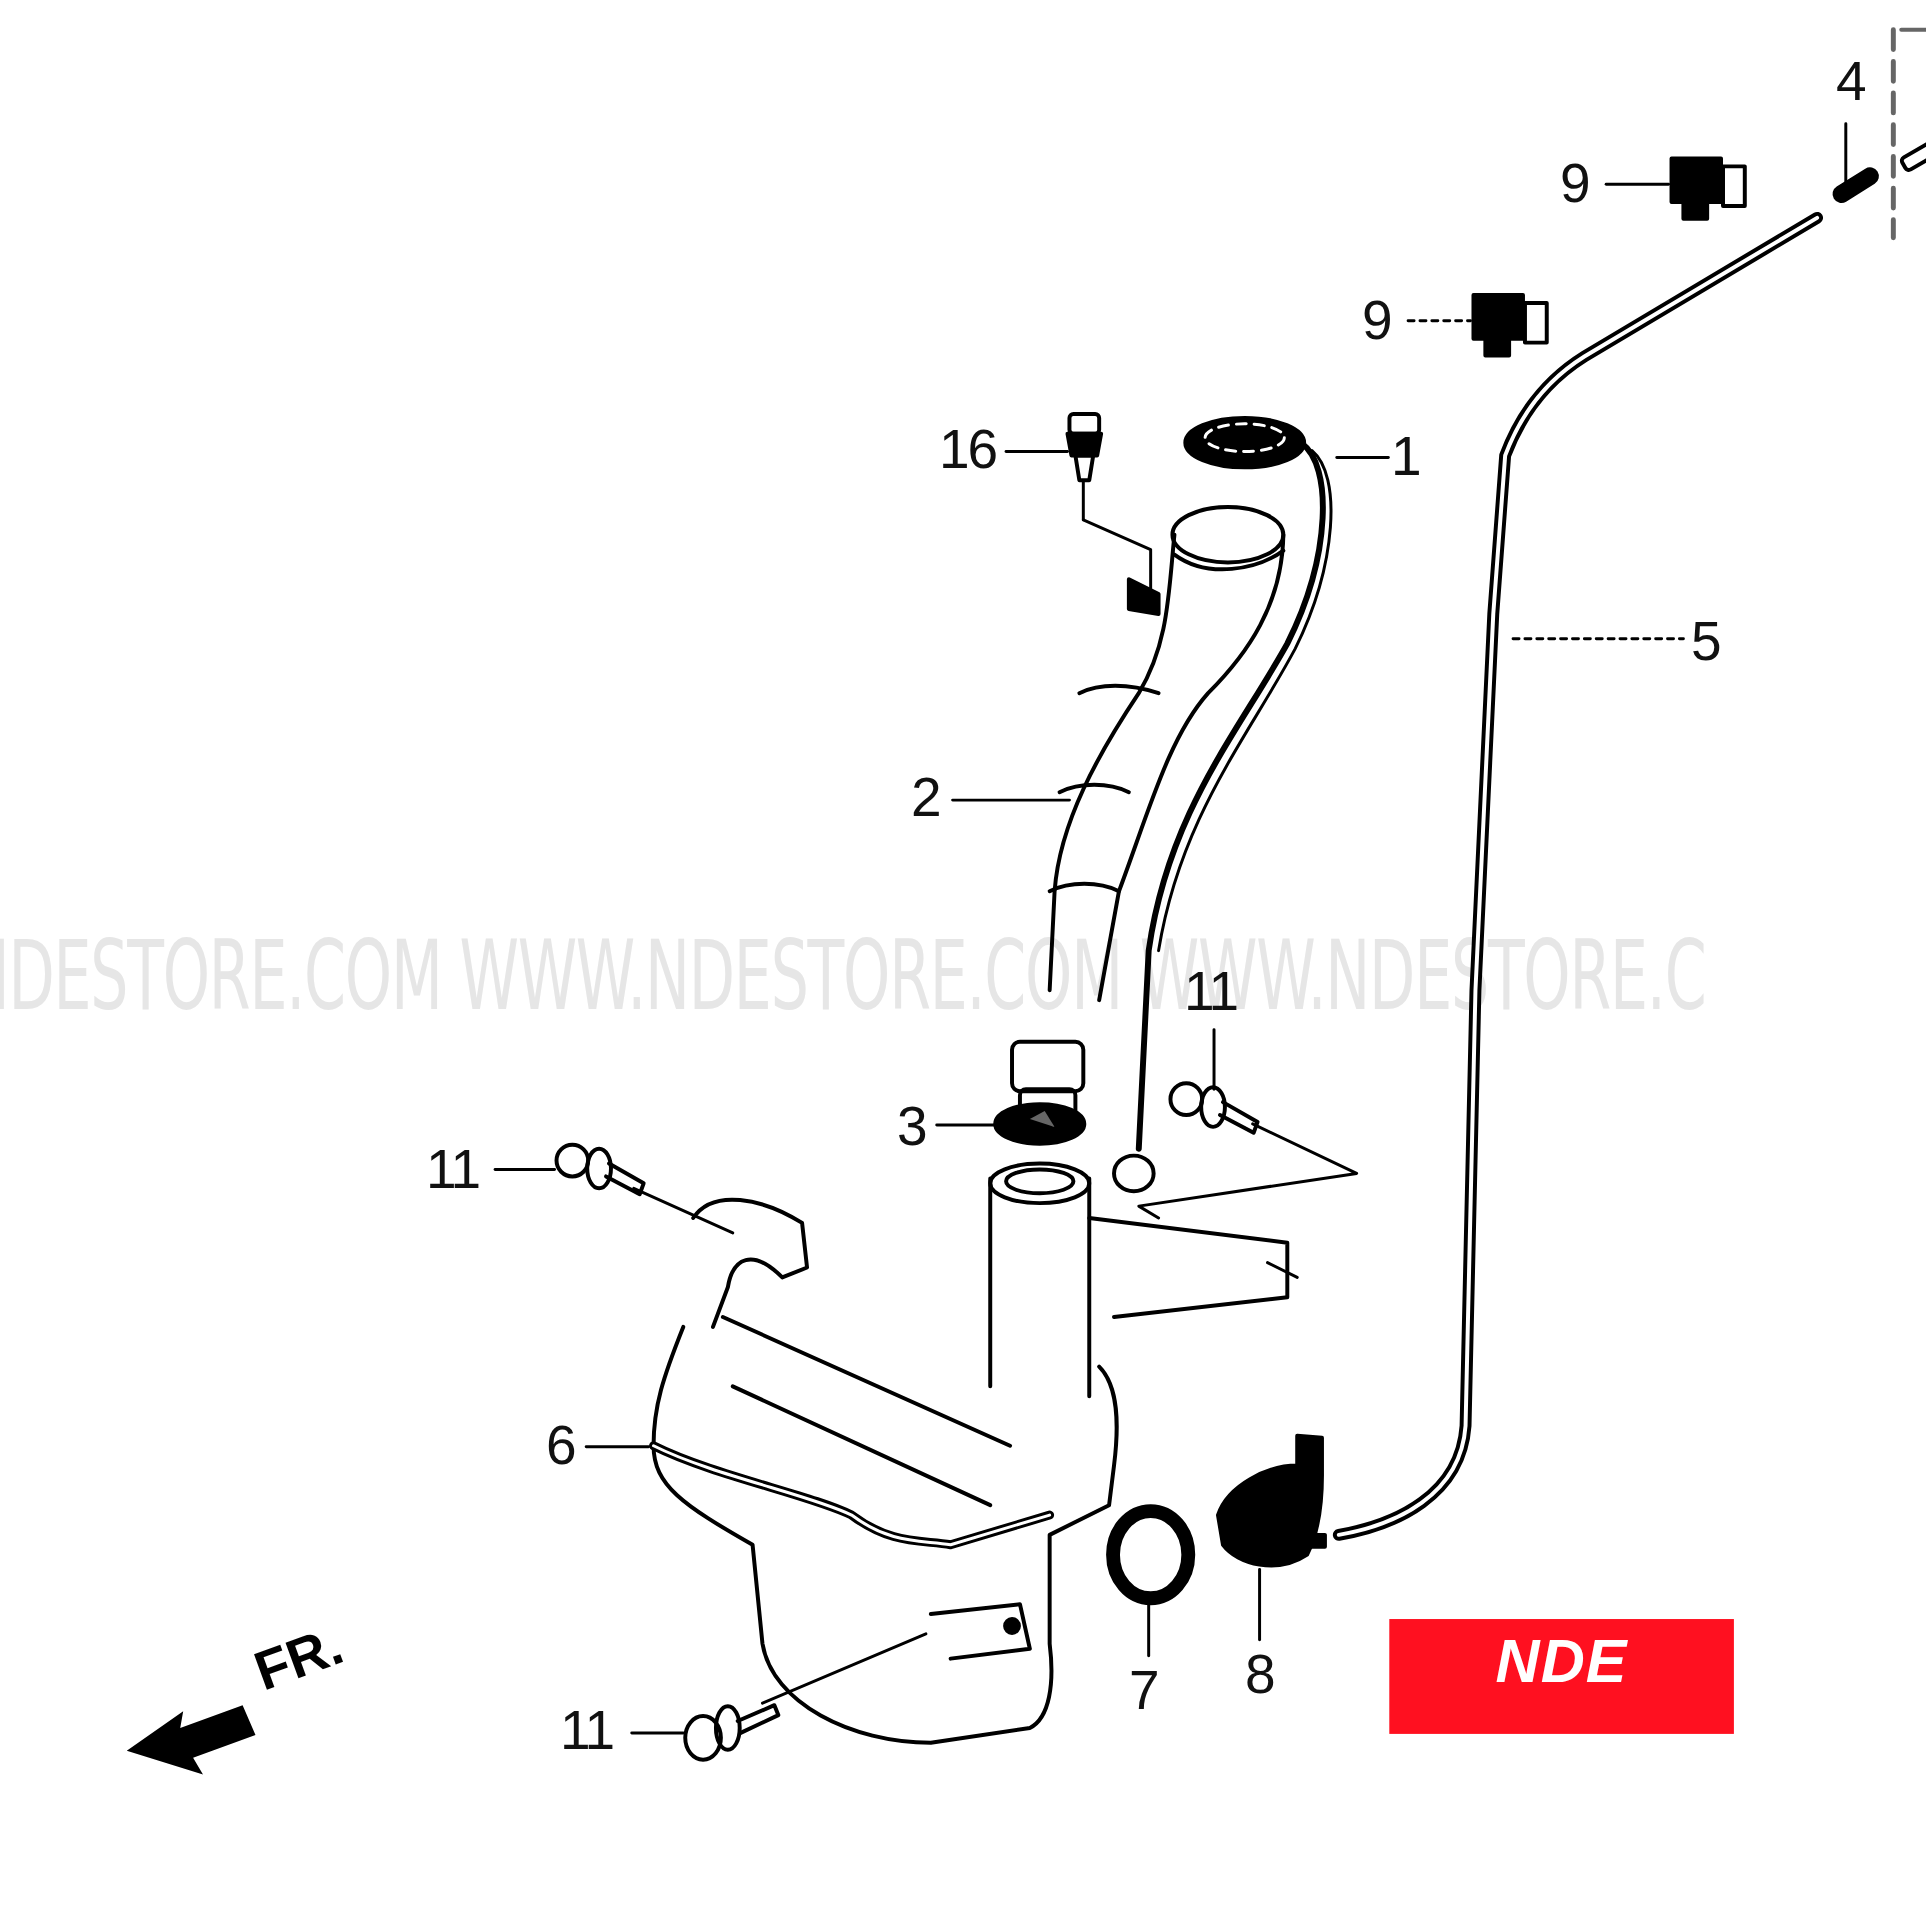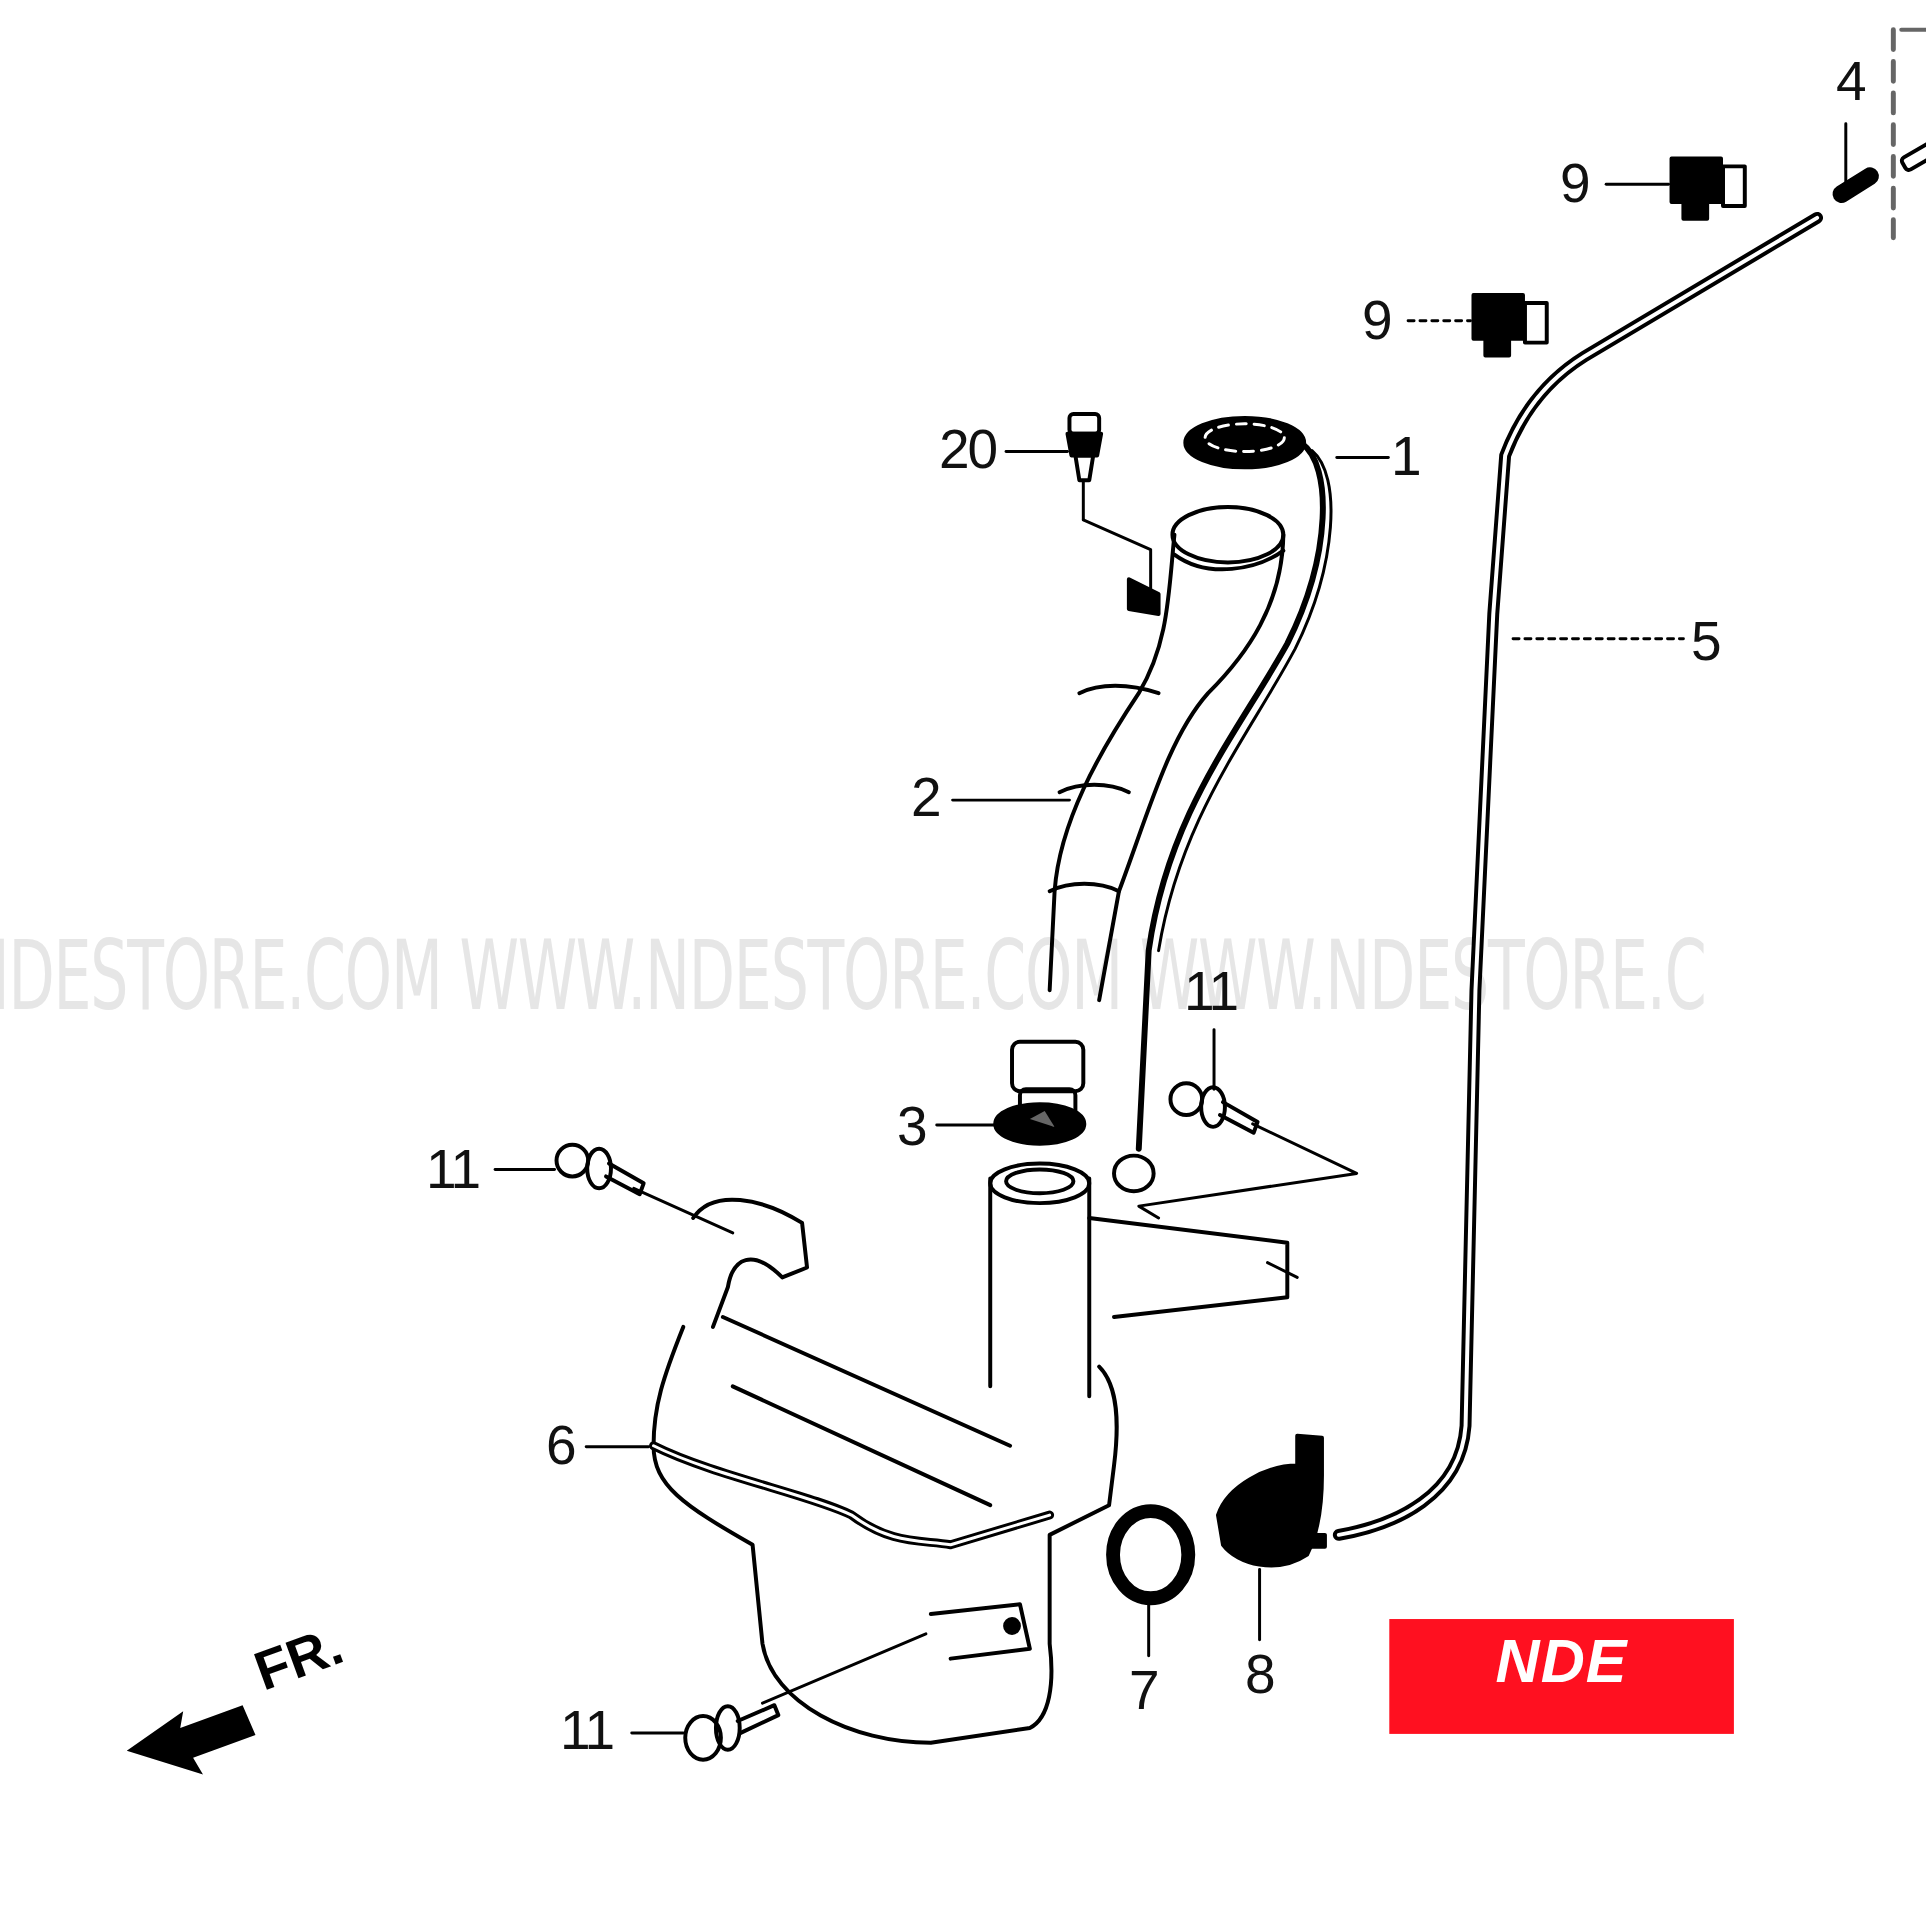--- a/index.html
+++ b/index.html
@@ -154,18 +154,18 @@
   <div class="callout" style="left:1391px;top:429px">1</div>
   <div class="callout" style="left:911px;top:770px">2</div>
   <div class="callout" style="left:897px;top:1099px">3</div>
   <div class="callout" style="left:1836px;top:54px">4</div>
   <div class="callout" style="left:1691px;top:614px">5</div>
   <div class="callout" style="left:546px;top:1418px">6</div>
   <div class="callout" style="left:1129px;top:1663px">7</div>
   <div class="callout" style="left:1245px;top:1647px">8</div>
   <div class="callout" style="left:1560px;top:156px">9</div>
   <div class="callout" style="left:1362px;top:293px">9</div>
-  <div class="callout" style="left:939px;top:422px">20</div>
+  <div class="callout" style="left:939px;top:422px">16</div>
   <div class="callout" style="left:426px;top:1142px">11</div>
   <div class="callout" style="left:1184px;top:964px">11</div>
   <div class="callout" style="left:560px;top:1703px">11</div>
 </div>
 
 
 </body></html>

